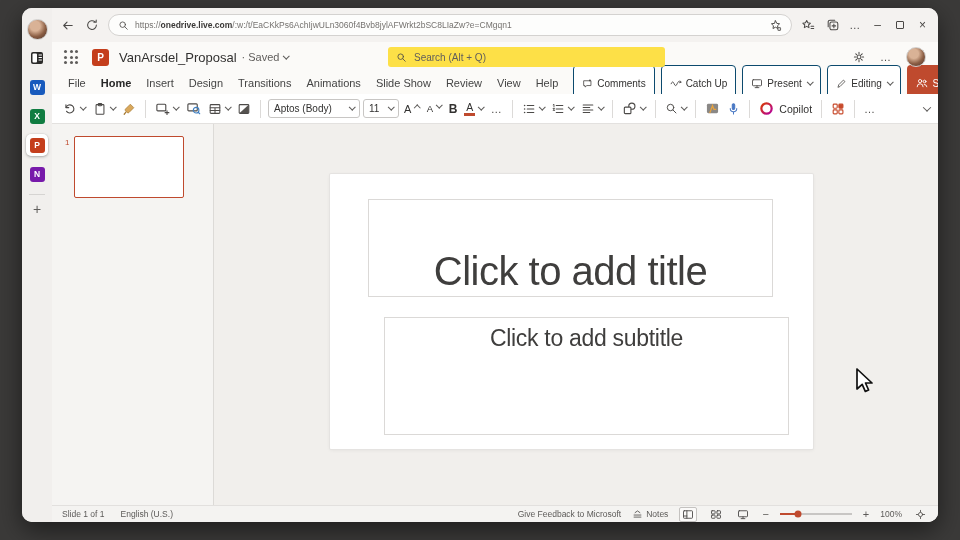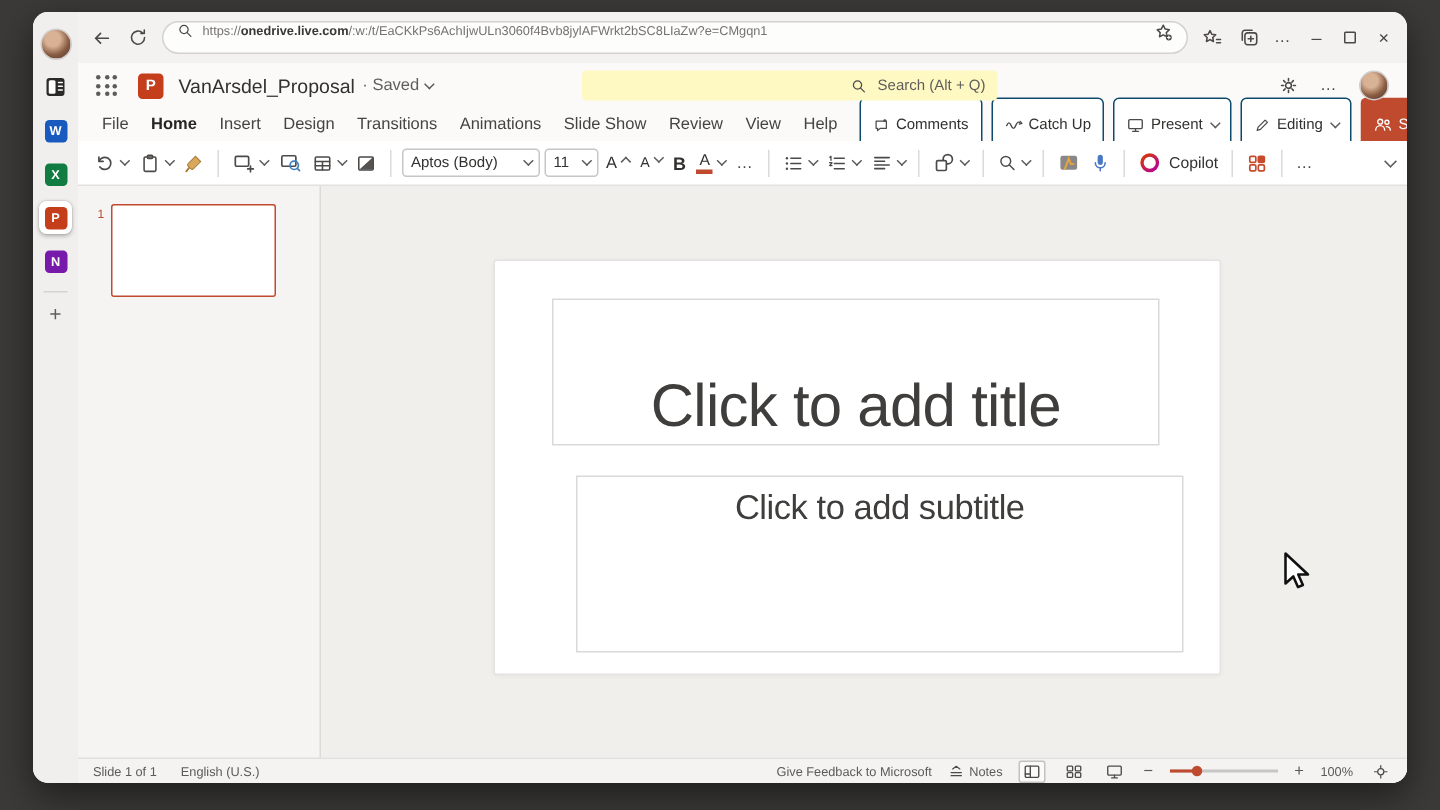--- a/index.html
+++ b/index.html
@@ -30,21 +30,21 @@
   .sb-plus { color:#605e5c; font-size:14px; line-height:10px; cursor:default; }
 
   
   .main-col { flex:1; display:flex; flex-direction:column; min-width:0; }
 
   
   .browser-bar { height:34px; display:flex; align-items:center; gap:7px;
                  padding:0 12px 0 6px; background:#f4f2f0; flex-shrink:0; }
   .nav-ic { display:flex; align-items:center; justify-content:center; width:18px; height:18px; }
   .url-pill { flex:1; height:22px; border-radius:12px; background:#fdfdfc;
-              border:1px solid #d4d2d0; display:flex; gap:6px;
+              border:1px solid #d4d2d0; display:flex; align-items:center; gap:6px;
               padding:0 9px; min-width:0; }
   .url-text { font-size:8.5px; color:#75726f; white-space:nowrap; overflow:hidden; }
   .url-text .domain { color:#3a3836; font-weight:700; }
   .win-controls { display:flex; align-items:center; gap:15px; margin-left:6px;
                   color:#4a4846; font-size:12px; }
   .max-box { width:8px; height:8px; border:1.2px solid #4a4846; border-radius:1px; }
   .ellipsis { color:#4a4846; font-size:11px; letter-spacing:1px; }
 
   
   .app-shell { flex:1; display:flex; flex-direction:column; background:#fbfaf8; min-height:0; }
@@ -52,22 +52,22 @@
   .app-header { height:30px; display:flex; align-items:center; padding:0 12px;
                 position:relative; flex-shrink:0; }
   .waffle { display:grid; grid-template-columns:repeat(3,3px); gap:2.5px; margin-right:14px; }
   .waffle i { width:3px; height:3px; border-radius:50%; background:#5f5d5b; }
   .ppt-logo { width:17px; height:17px; border-radius:3px; background:var(--powerpoint,#c43e1c);
               color:#fff; font-weight:700; font-size:10px; display:flex; align-items:center;
               justify-content:center; margin-right:10px; }
   .doc-title { font-size:13px; color:#323130; }
   .saved { font-size:11px; color:#605e5c; margin-left:5px; display:flex; align-items:center; gap:3px; }
   .search-box { position:absolute; left:336px; top:5px; width:277px; height:20px;
-                background:#fef9c3; border-radius:3px; display:flex; align-items:center;
-                gap:7px; padding:0 8px;justify-content:flex-end; }
+                background:#fde047; border-radius:3px; display:flex; align-items:center;
+                gap:7px; padding:0 8px; }
   .search-box span { font-size:10px; color:#605e5c; }
   .hdr-right { margin-left:auto; display:flex; align-items:center; gap:14px; }
 
   
   .menu-bar { height:22px; display:flex; align-items:center; padding:0 10px 0 16px;
               gap:15px; flex-shrink:0; }
   .menu-item { font-size:11px; color:#444; cursor:default; white-space:nowrap; }
   .menu-item.active { font-weight:700; color:#262626; }
   .menu-actions { margin-left:auto; display:flex; align-items:center; gap:6px; }
   .pill-btn { height:18px; padding:17px 8px; border:1px solid #0c4a6e; border-radius:4px;

